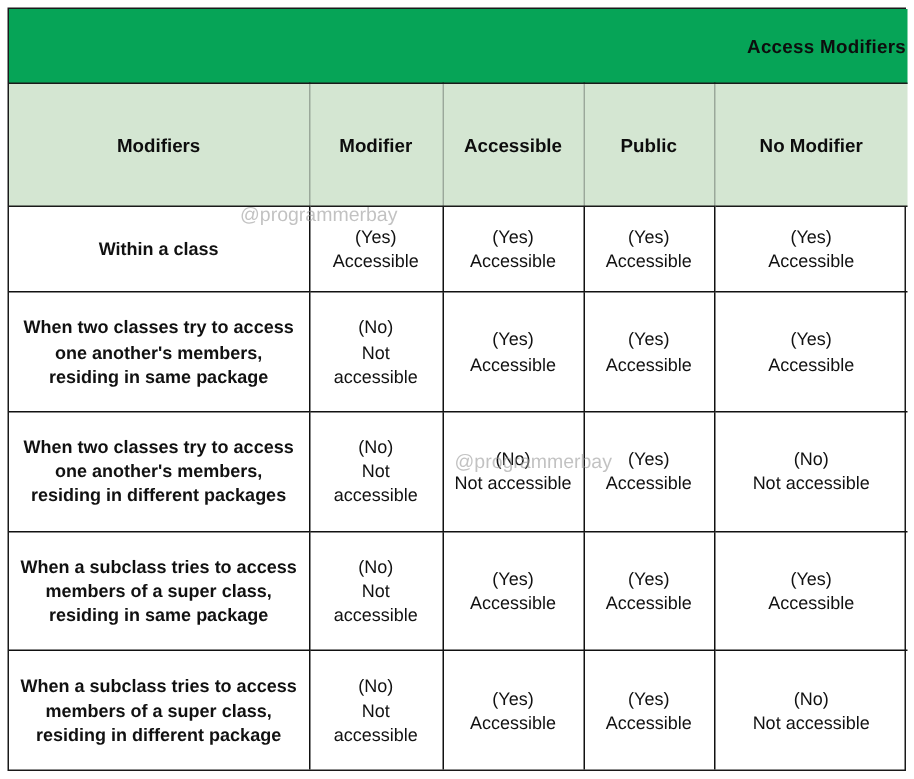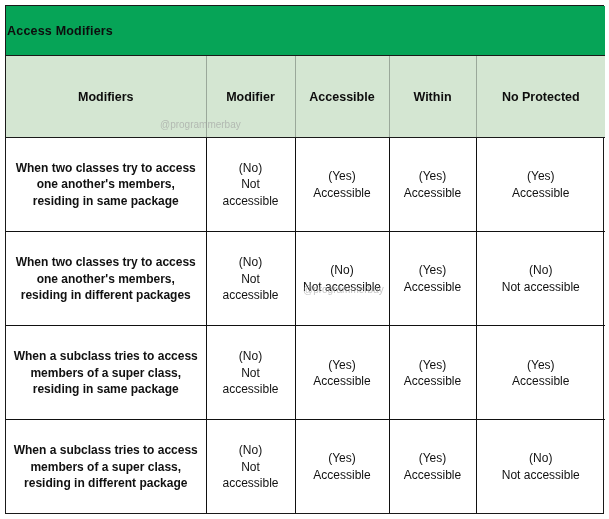--- a/index.html
+++ b/index.html
@@ -30,21 +30,21 @@
     width: 100%;
     height: 100%;
     border-collapse: collapse;
     table-layout: fixed;
   }
 
   
   tr.title-row td {
     background: #06A457;
     height: 47px;
-    text-align: left;
+    text-align: right;
     vertical-align: middle;
     font-size: 12.5px;
     font-weight: bold;
     color: #0d0d0d;
     letter-spacing: 0.2px;
     border-bottom: 1.5px solid #1a1a1a;
   }
 
   
   tr.head-row td {
@@ -90,26 +90,27 @@
   col.c-modifiers { width: 200px; }
   col.c-private   { width: 89px; }
   col.c-protected { width: 94px; }
   col.c-public    { width: 87px; }
   col.c-nomod     { width: 129px; }
 
   
   .watermark {
     position: absolute;
     font-family: "Liberation Sans", sans-serif;
-    font-size: 10px;
+    font-size: 13px;
     color: #9e9e9e;
     opacity: 0.62;
     white-space: nowrap;
     pointer-events: none;
     user-select: none;
+    margin-top: 16px;
   }
   #watermark-top  { left: 160px; top: 119px; }
   #watermark-mid  { left: 303px; top: 284px; }
 </style>
 </head>
 <body>
 
 <div id="table-wrap">
   <table class="access-table">
     <colgroup>
@@ -121,24 +122,43 @@
     </colgroup>
     <tbody>
       <tr class="title-row">
         <td colspan="5">Access Modifiers</td>
       </tr>
 
       <tr class="head-row">
         <td>Modifiers</td>
         <td>Modifier</td>
         <td>Accessible</td>
-        <td>Within</td>
-        <td>No Protected</td>
-      </tr>
-
+        <td>Public</td>
+        <td>No Modifier</td>
+      </tr>
+
+      <tr class="body-row">
+        <td class="row-label">Within a class</td>
+        <td>
+          <span class="cell-yn">(Yes)</span>
+          <span class="cell-desc">Accessible</span>
+        </td>
+        <td>
+          <span class="cell-yn">(Yes)</span>
+          <span class="cell-desc">Accessible</span>
+        </td>
+        <td>
+          <span class="cell-yn">(Yes)</span>
+          <span class="cell-desc">Accessible</span>
+        </td>
+        <td>
+          <span class="cell-yn">(Yes)</span>
+          <span class="cell-desc">Accessible</span>
+        </td>
+      </tr>
 
       <tr class="body-row">
         <td class="row-label">When two classes try to access one another's members, residing in same package</td>
         <td>
           <span class="cell-yn">(No)</span>
           <span class="cell-desc">Not accessible</span>
         </td>
         <td>
           <span class="cell-yn">(Yes)</span>
           <span class="cell-desc">Accessible</span>

